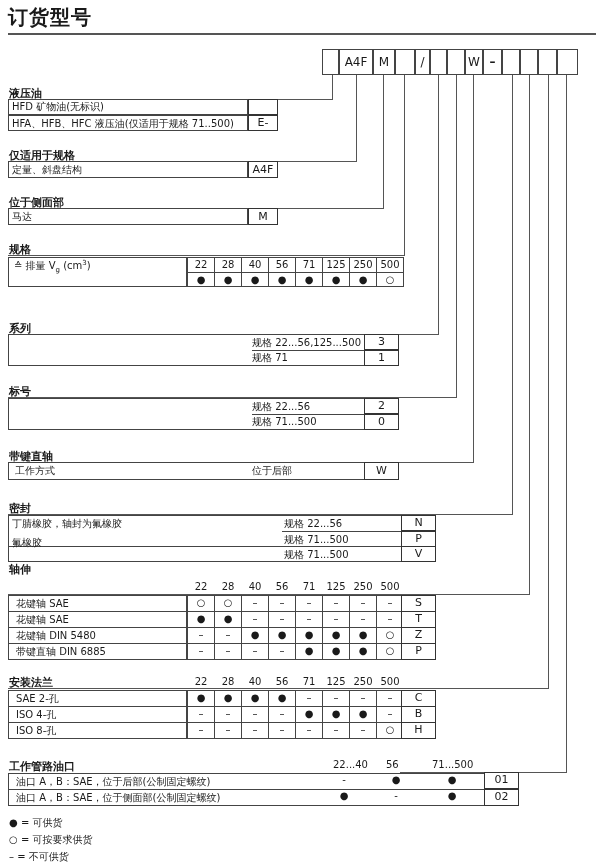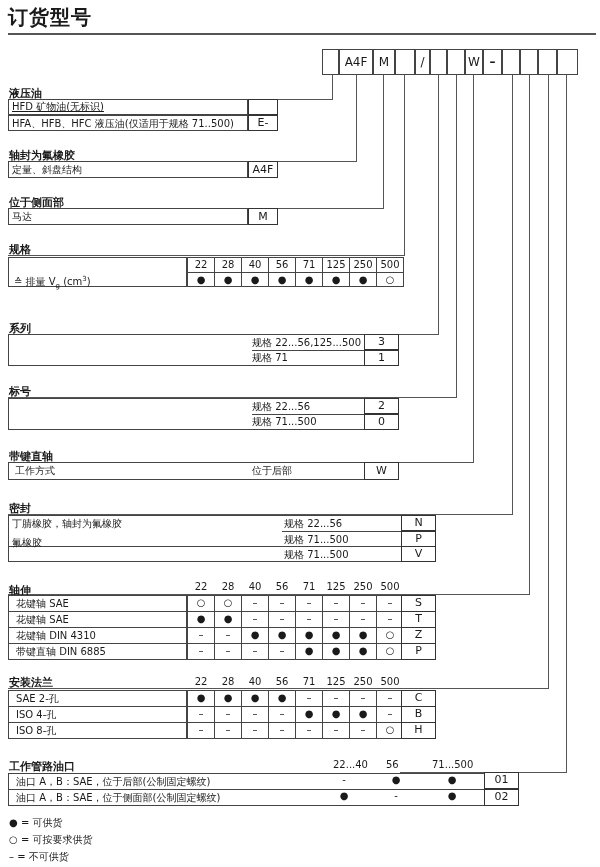--- a/index.html
+++ b/index.html
@@ -94,45 +94,45 @@
   <div class="vline" style="left:548px;top:75px;height:613px;"></div>
   <div class="hline" style="left:8px;top:688px;width:541px;"></div>
 
   <div class="vline" style="left:566px;top:75px;height:697px;"></div>
   <div class="hline" style="left:400px;top:772px;width:167px;"></div>
 </div>
 
 <div>
   <div class="sec-head" style="top:86px;">液压油</div>
   <div class="box" style="left:8px;top:99px;width:240px;height:16px;"></div>
-  <div class="txt" style="left:12px;top:100px;text-decoration:underline;">HFD 矿物油(无标识)</div>
+  <div class="txt" style="left:12px;top:100px;">HFD 矿物油(无标识)</div>
   <div class="code-cell" style="left:248px;top:99px;width:30px;height:16px;"></div>
   <div class="box" style="left:8px;top:115px;width:240px;height:16px;"></div>
   <div class="txt" style="left:12px;top:117px;">HFA、HFB、HFC 液压油(仅适用于规格 71..500)</div>
   <div class="code-cell" style="left:248px;top:115px;width:30px;height:16px;line-height:14px;">E-</div>
 </div>
 
 <div>
-  <div class="sec-head" style="top:148px;">轴封为氟橡胶</div>
+  <div class="sec-head" style="top:148px;">仅适用于规格</div>
   <div class="box" style="left:8px;top:161px;width:240px;height:17px;"></div>
   <div class="txt" style="left:12px;top:163px;">定量、斜盘结构</div>
   <div class="code-cell" style="left:248px;top:161px;width:30px;height:17px;line-height:15px;">A4F</div>
 </div>
 
 <div>
   <div class="sec-head" style="top:195px;">位于侧面部</div>
   <div class="box" style="left:8px;top:208px;width:240px;height:17px;"></div>
   <div class="txt" style="left:12px;top:210px;">马达</div>
   <div class="code-cell" style="left:248px;top:208px;width:30px;height:17px;line-height:15px;">M</div>
 </div>
 
 <div>
   <div class="sec-head" style="top:242px;">规格</div>
   <div class="box" style="left:8px;top:257px;width:179px;height:30px;"></div>
-  <div class="txt" style="left:14px;top:259px;margin-top:16px;">
+  <div class="txt" style="left:14px;top:259px;">
     <span>≙ 排量 V</span><sub style="font-size:7px;">g</sub><span> (cm</span><sup style="font-size:7px;">3</sup><span>)</span>
   </div>
   <div id="size-grid">
       <div class="cell" style="left:187px;top:257px;width:28px;height:16px;line-height:14px;">22</div>
       <div class="cell" style="left:187px;top:272px;width:28px;height:15px;line-height:13px;">●</div>
       <div class="cell" style="left:214px;top:257px;width:28px;height:16px;line-height:14px;">28</div>
       <div class="cell" style="left:214px;top:272px;width:28px;height:15px;line-height:13px;">●</div>
       <div class="cell" style="left:241px;top:257px;width:28px;height:16px;line-height:14px;">40</div>
       <div class="cell" style="left:241px;top:272px;width:28px;height:15px;line-height:13px;">●</div>
       <div class="cell" style="left:268px;top:257px;width:28px;height:16px;line-height:14px;">56</div>
@@ -183,21 +183,21 @@
   <div class="txt" style="left:284px;top:517px;">规格  22...56</div>
   <div class="txt" style="left:284px;top:533px;">规格  71...500</div>
   <div class="txt" style="left:12px;top:536px;">氟橡胶</div>
   <div class="txt" style="left:284px;top:548px;">规格  71...500</div>
   <div class="code-cell" style="left:401px;top:515px;width:35px;height:16px;line-height:13px;">N</div>
   <div class="code-cell" style="left:401px;top:531px;width:35px;height:16px;line-height:13px;">P</div>
   <div class="code-cell" style="left:401px;top:546px;width:35px;height:16px;line-height:13px;">V</div>
 </div>
 
 <div>
-  <div class="sec-head" style="top:583px;">轴伸</div>
+  <div class="sec-head" style="top:562px;">轴伸</div>
   <div id="shaft-table">
       <div class="hdr" style="left:189px;top:581px;">22</div>
       <div class="hdr" style="left:216px;top:581px;">28</div>
       <div class="hdr" style="left:243px;top:581px;">40</div>
       <div class="hdr" style="left:270px;top:581px;">56</div>
       <div class="hdr" style="left:297px;top:581px;">71</div>
       <div class="hdr" style="left:324px;top:581px;">125</div>
       <div class="hdr" style="left:351px;top:581px;">250</div>
       <div class="hdr" style="left:378px;top:581px;">500</div>
       <div class="box" style="left:8px;top:595px;width:179px;height:17px;"></div>
@@ -218,21 +218,21 @@
       <div class="cell" style="left:214px;top:611px;width:28px;height:17px;line-height:14px;">●</div>
       <div class="cell" style="left:241px;top:611px;width:28px;height:17px;line-height:14px;">–</div>
       <div class="cell" style="left:268px;top:611px;width:28px;height:17px;line-height:14px;">–</div>
       <div class="cell" style="left:295px;top:611px;width:28px;height:17px;line-height:14px;">–</div>
       <div class="cell" style="left:322px;top:611px;width:28px;height:17px;line-height:14px;">–</div>
       <div class="cell" style="left:349px;top:611px;width:28px;height:17px;line-height:14px;">–</div>
       <div class="cell" style="left:376px;top:611px;width:28px;height:17px;line-height:14px;">–</div>
       <div class="box" style="left:403px;top:611px;width:0;height:17px;"></div>
       <div class="code-cell" style="left:401px;top:611px;width:35px;height:17px;line-height:14px;">T</div>
       <div class="box" style="left:8px;top:627px;width:179px;height:17px;"></div>
-      <div class="txt" style="left:16px;top:629px;">花键轴 DIN 4310</div>
+      <div class="txt" style="left:16px;top:629px;">花键轴 DIN 5480</div>
       <div class="cell" style="left:187px;top:627px;width:28px;height:17px;line-height:14px;">–</div>
       <div class="cell" style="left:214px;top:627px;width:28px;height:17px;line-height:14px;">–</div>
       <div class="cell" style="left:241px;top:627px;width:28px;height:17px;line-height:14px;">●</div>
       <div class="cell" style="left:268px;top:627px;width:28px;height:17px;line-height:14px;">●</div>
       <div class="cell" style="left:295px;top:627px;width:28px;height:17px;line-height:14px;">●</div>
       <div class="cell" style="left:322px;top:627px;width:28px;height:17px;line-height:14px;">●</div>
       <div class="cell" style="left:349px;top:627px;width:28px;height:17px;line-height:14px;">●</div>
       <div class="cell" style="left:376px;top:627px;width:28px;height:17px;line-height:14px;">○</div>
       <div class="box" style="left:403px;top:627px;width:0;height:17px;"></div>
       <div class="code-cell" style="left:401px;top:627px;width:35px;height:17px;line-height:14px;">Z</div>

